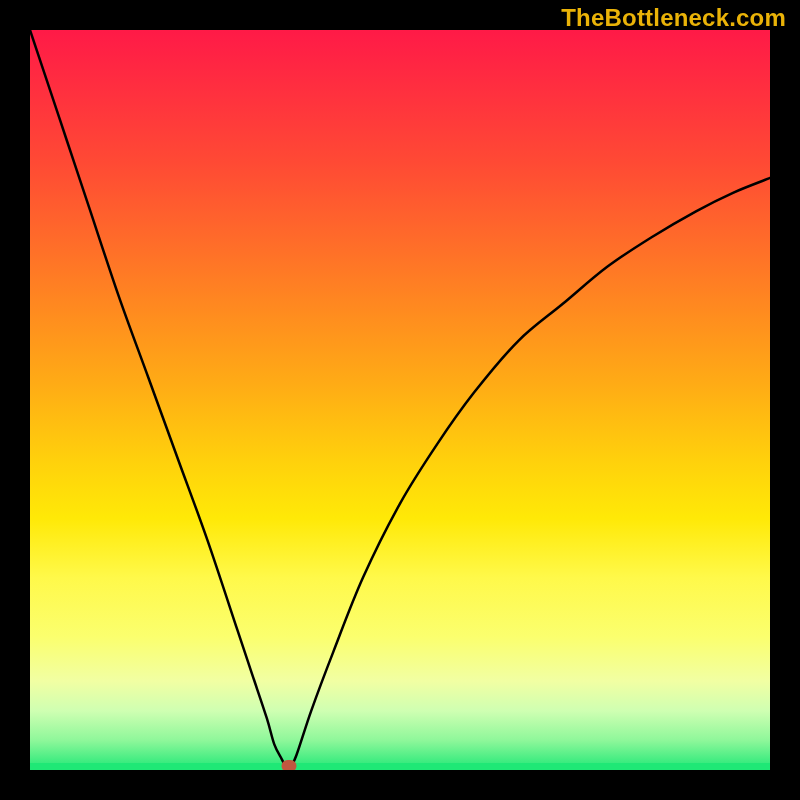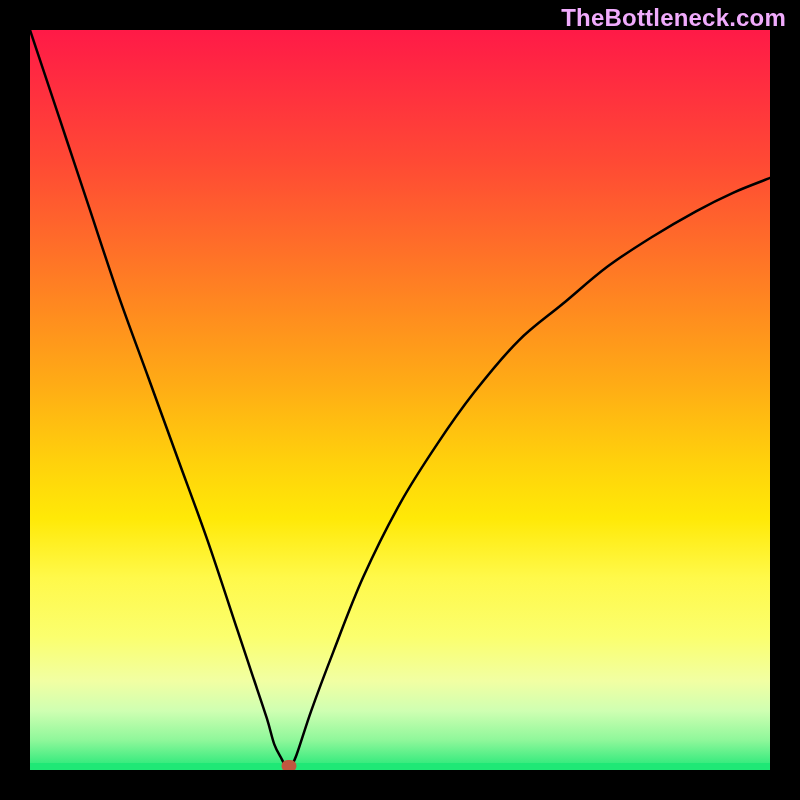--- a/index.html
+++ b/index.html
@@ -10,21 +10,21 @@
     position: absolute;
     top: 0; left: 0;
     width: 800px; height: 800px;
     background: #000;
   }
 
   .watermark {
     position: absolute;
     top: 4px;
     right: 14px;
-    color: #f0abfc;
+    color: #eab308;
     font-size: 24px;
     font-weight: 600;
     letter-spacing: 0.2px;
     z-index: 30;
   }
 
   .plot {
     position: absolute;
     left: 30px;
     top: 30px;

